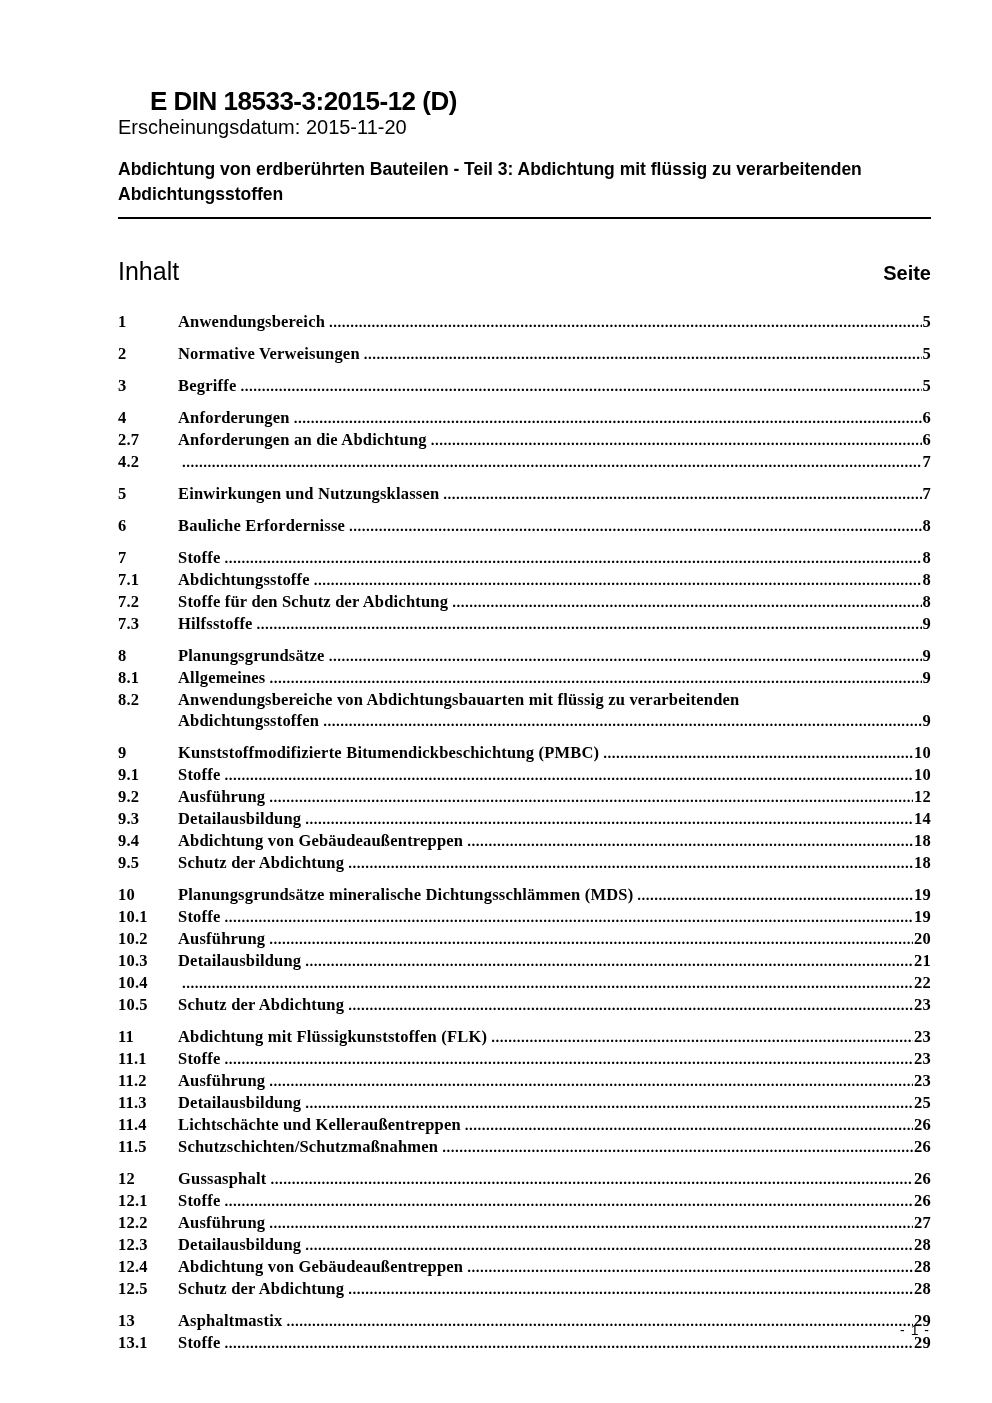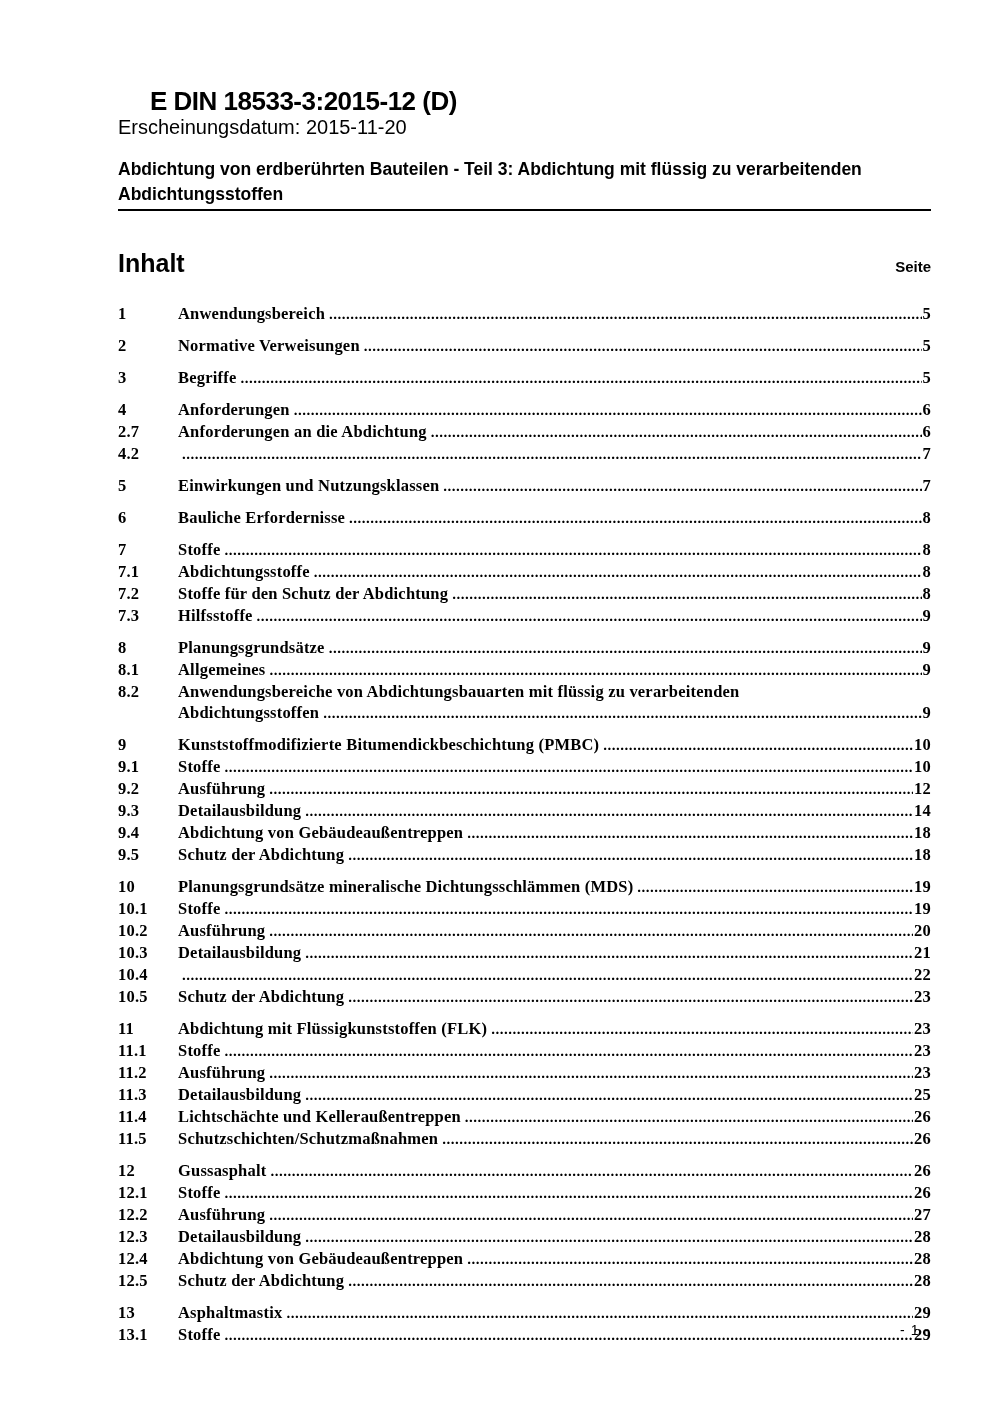--- a/index.html
+++ b/index.html
@@ -29,31 +29,31 @@
     margin-top: 2px;
     font-size: 20px;
     font-weight: normal;
     line-height: 18px;
   }
   .doc-title {
     margin-top: 21px;
     font-size: 17.5px;
     font-weight: bold;
     line-height: 25px;
-    padding-bottom: 2px;
+    padding-bottom: 10px;
     border-bottom: 2px solid #000;
   }
   .inhalt-row {
     display: flex;
     justify-content: space-between;
     align-items: baseline;
     margin-top: 37px;
   }
-  .inhalt-heading { font-size: 25px; font-weight: bold; line-height: 30px; }
-  .seite-label { font-size: 15px; font-weight: bold; }
+  .inhalt-heading { font-size: 25px; font-weight: normal; line-height: 30px; }
+  .seite-label { font-size: 20px; font-weight: bold; }
   .toc {
     margin-top: 25px;
     font-family: "Liberation Serif", serif;
     font-weight: bold;
     font-size: 16.5px;
     letter-spacing: 0.2px;
   }
   .toc-group { margin-top: 10px; }
   .toc-group:first-child { margin-top: 0; }
   .toc-row {

